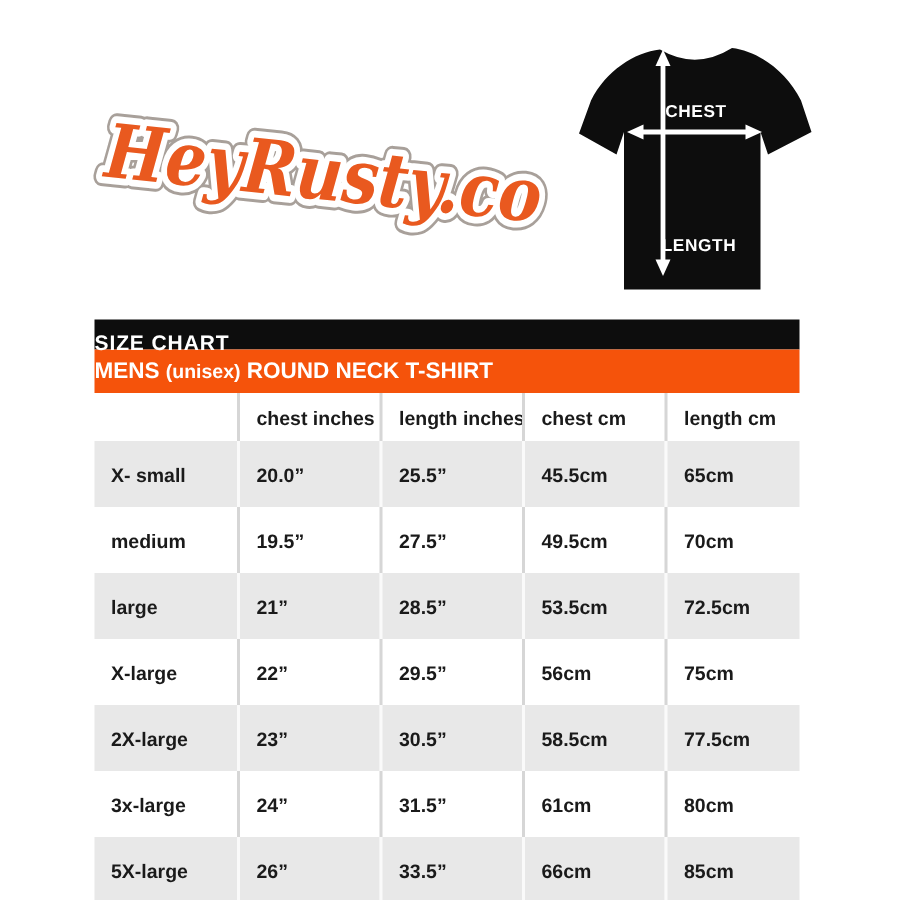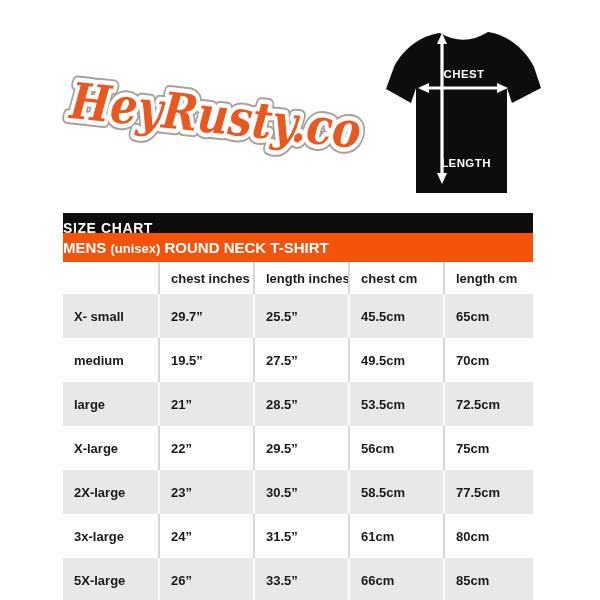--- a/index.html
+++ b/index.html
@@ -104,21 +104,21 @@
             <th></th>
             <th>chest inches</th>
             <th>length inches</th>
             <th>chest cm</th>
             <th>length cm</th>
           </tr>
       </thead>
       <tbody>
           <tr>
             <td>X- small</td>
-            <td>29.7”</td>
+            <td>20.0”</td>
             <td>25.5”</td>
             <td>45.5cm</td>
             <td>65cm</td>
           </tr>
           <tr>
             <td>medium</td>
             <td>19.5”</td>
             <td>27.5”</td>
             <td>49.5cm</td>
             <td>70cm</td>

